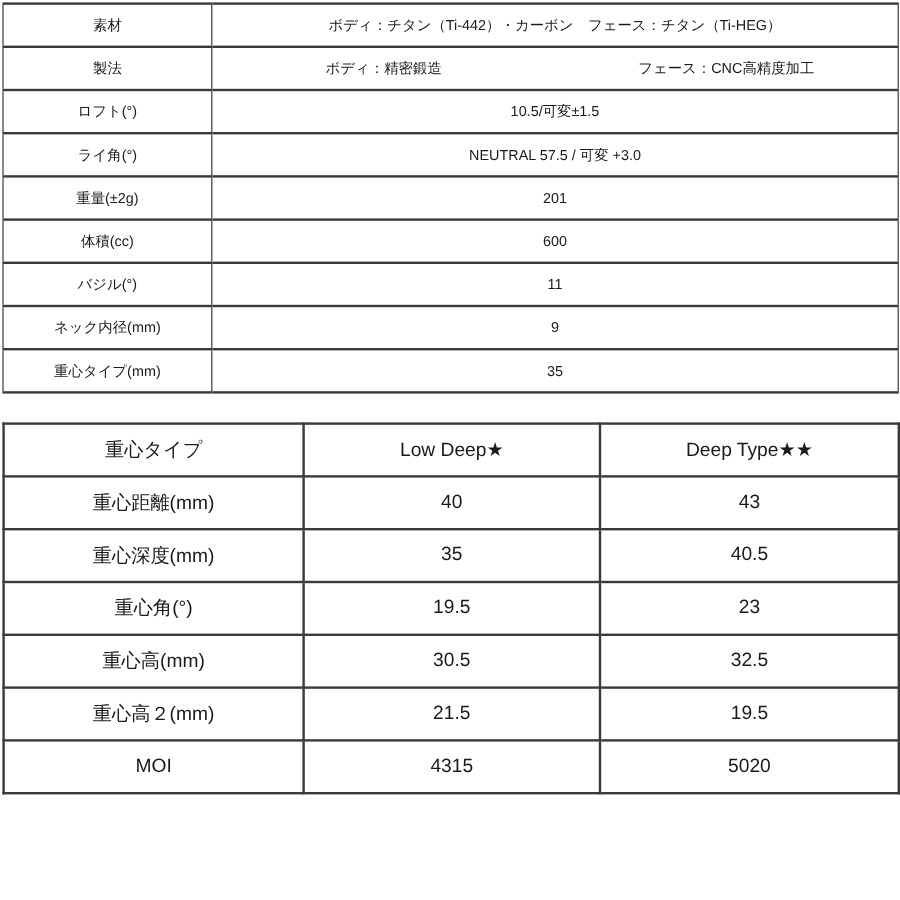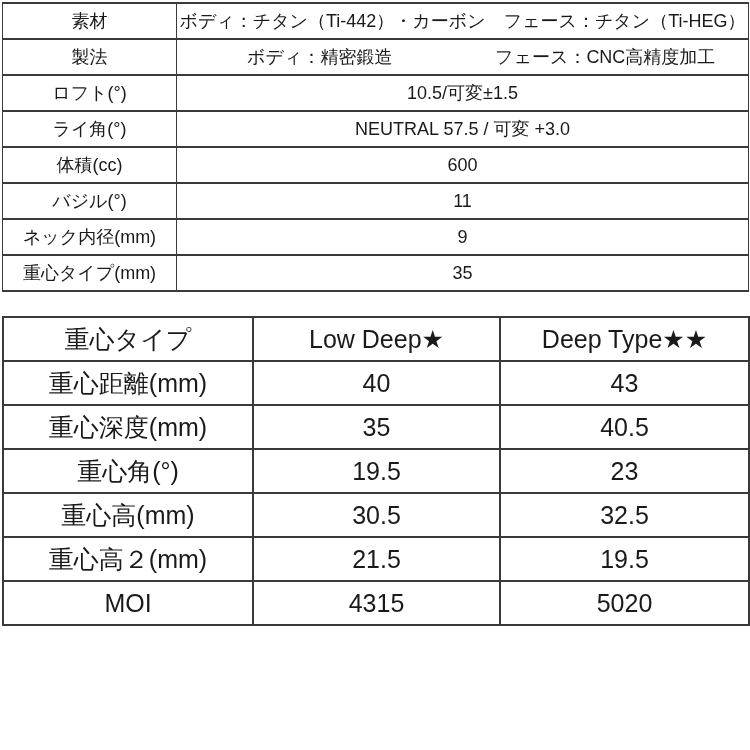--- a/index.html
+++ b/index.html
@@ -29,35 +29,35 @@
     overflow: hidden;
     white-space: nowrap;
   }
   
   .spec-table { margin-top: 2px; }
   .spec-table th, .spec-table td {
     border: 1px solid #3a3a3a;
     border-top: 2px solid #3a3a3a;
     border-bottom: 2px solid #3a3a3a;
     height: 34px;
-    font-size: 18px;
+    font-size: 12px;
   }
   .split-wrap {
     display: flex;
     width: 100%;
   }
   .split-wrap span {
     flex: 1;
   }
   
   .cg-table { margin-top: 24px; }
   .cg-table th, .cg-table td {
     border: 2px solid #3a3a3a;
     height: 42px;
-    font-size: 25px;
+    font-size: 16px;
   }
 </style>
 </head>
 <body>
 
 <table class="spec-table">
   <colgroup>
     <col style="width:174px">
     <col style="width:572px">
   </colgroup>
@@ -75,20 +75,24 @@
           </div>
         </td>
       </tr>
       <tr>
         <th>ロフト(°)</th>
         <td>10.5/可変±1.5</td>
       </tr>
       <tr>
         <th>ライ角(°)</th>
         <td>NEUTRAL 57.5 / 可変 +3.0</td>
+      </tr>
+      <tr>
+        <th>重量(±2g)</th>
+        <td>201</td>
       </tr>
       <tr>
         <th>体積(cc)</th>
         <td>600</td>
       </tr>
       <tr>
         <th>バジル(°)</th>
         <td>11</td>
       </tr>
       <tr>

